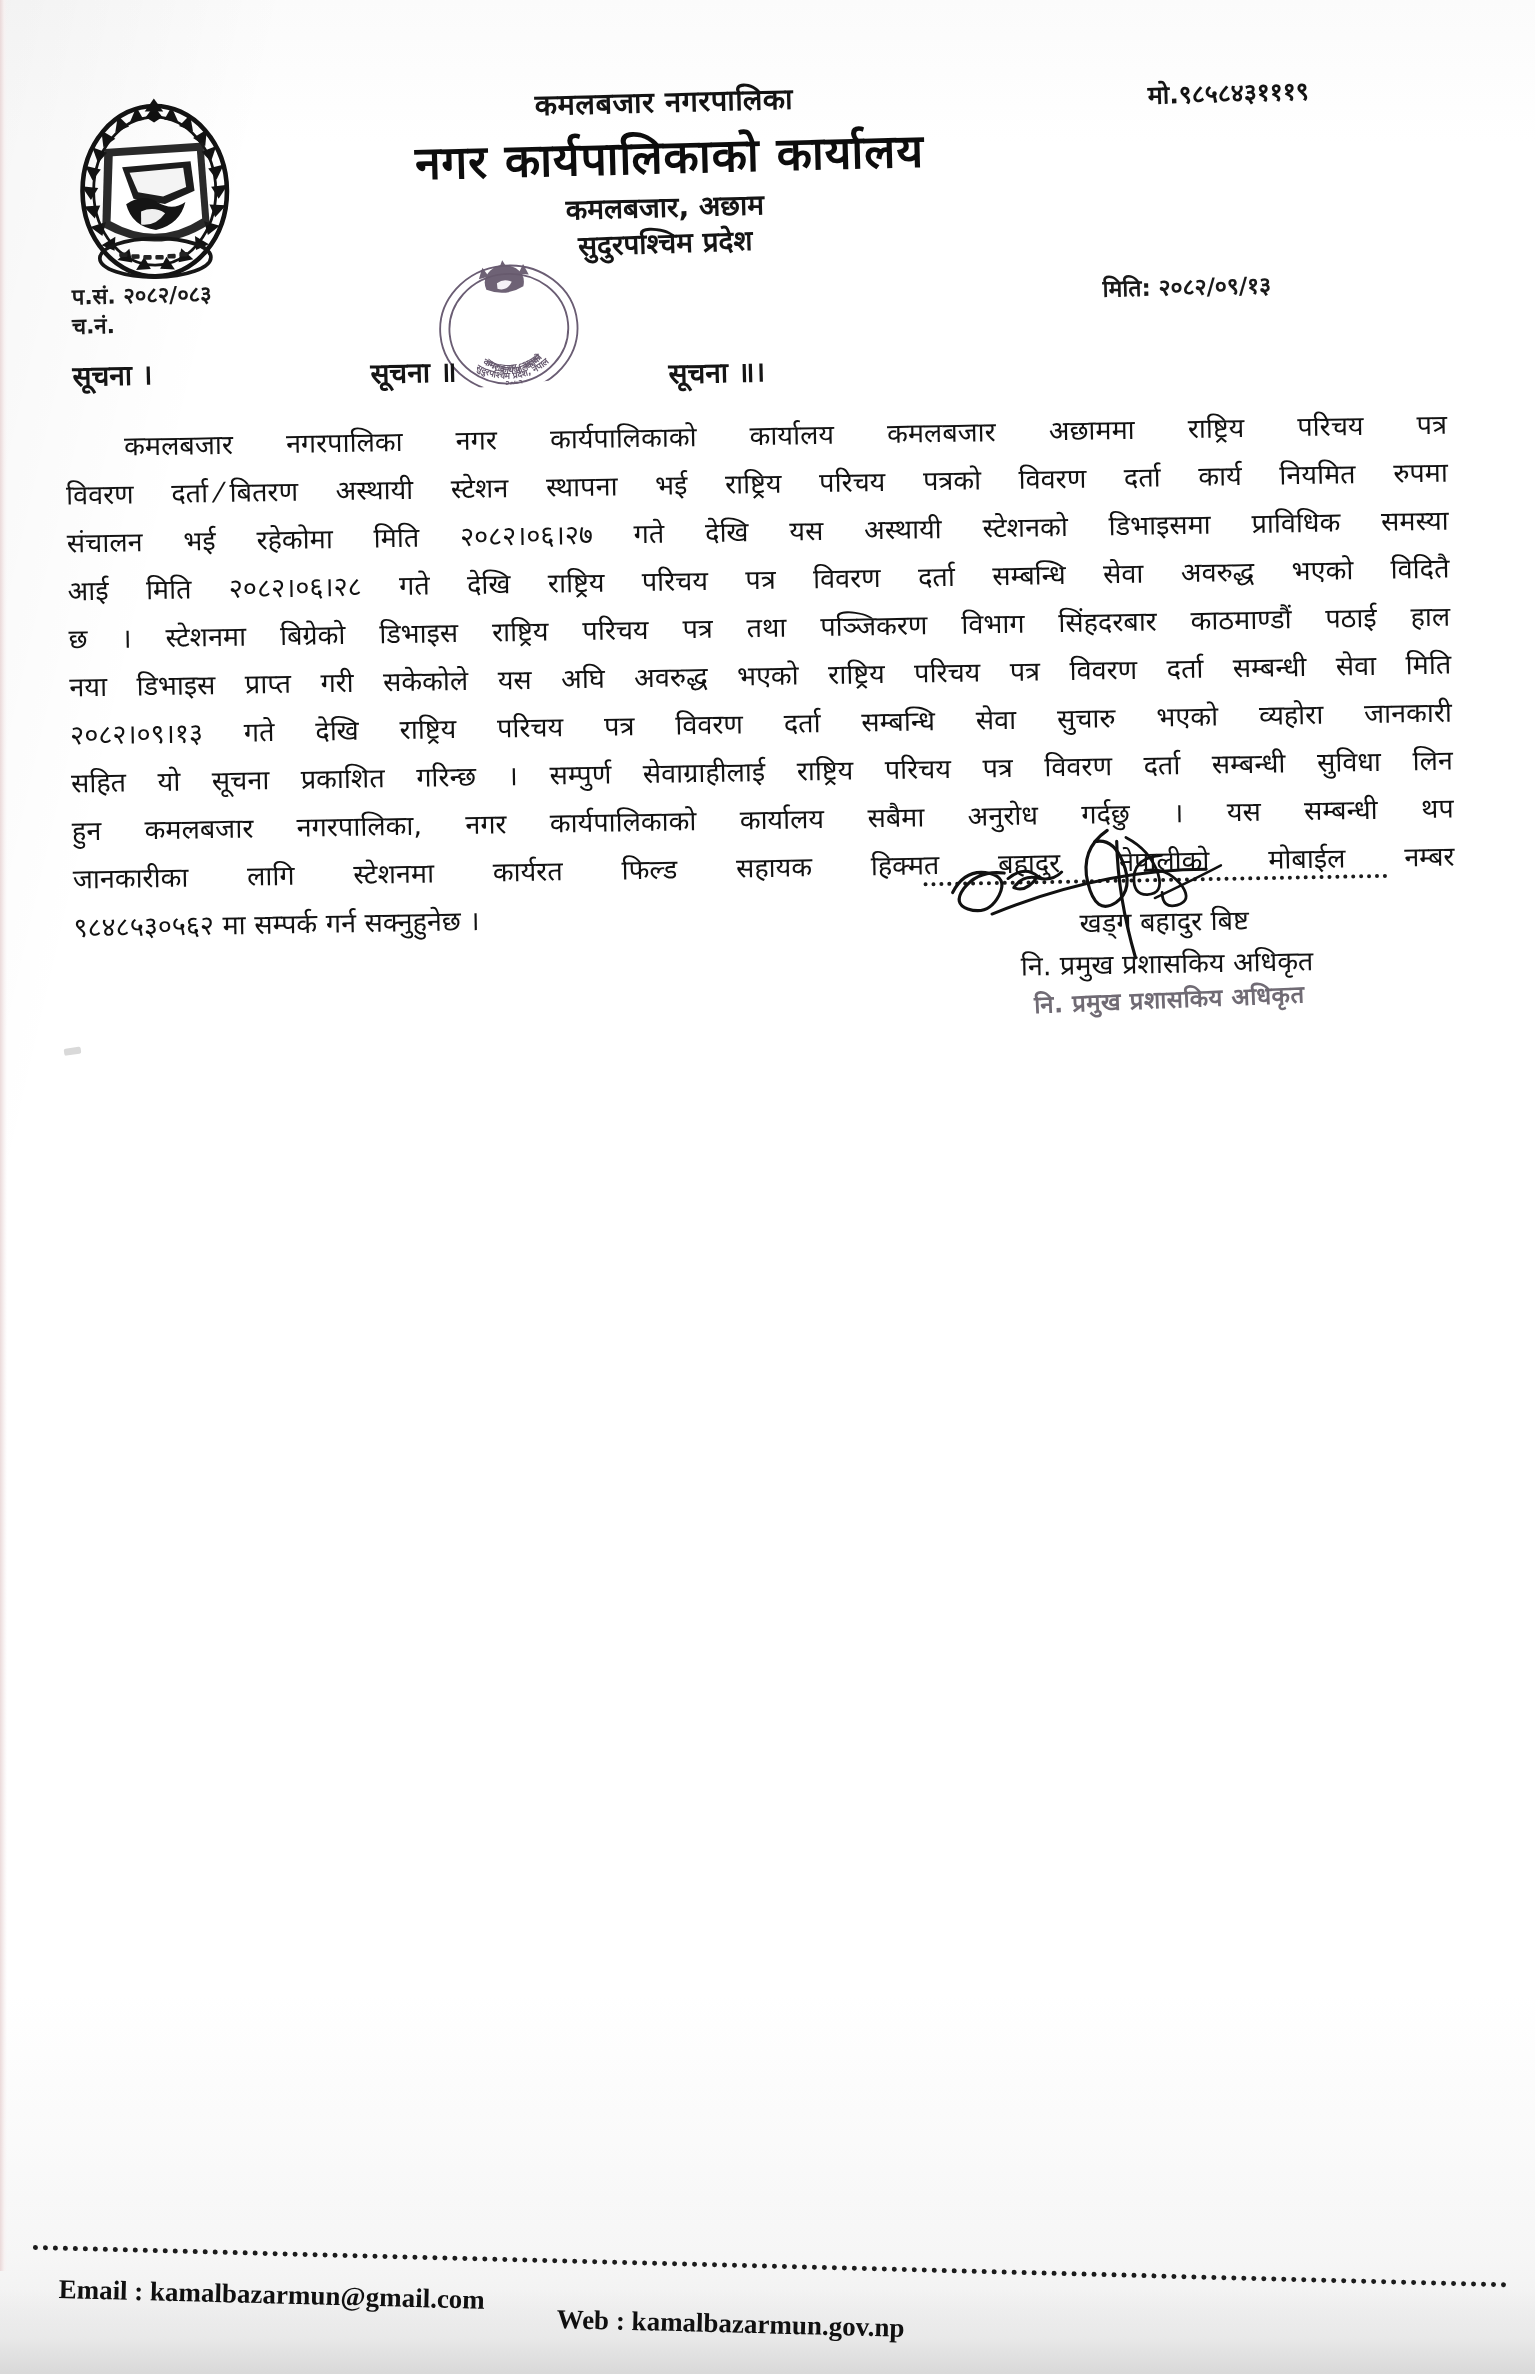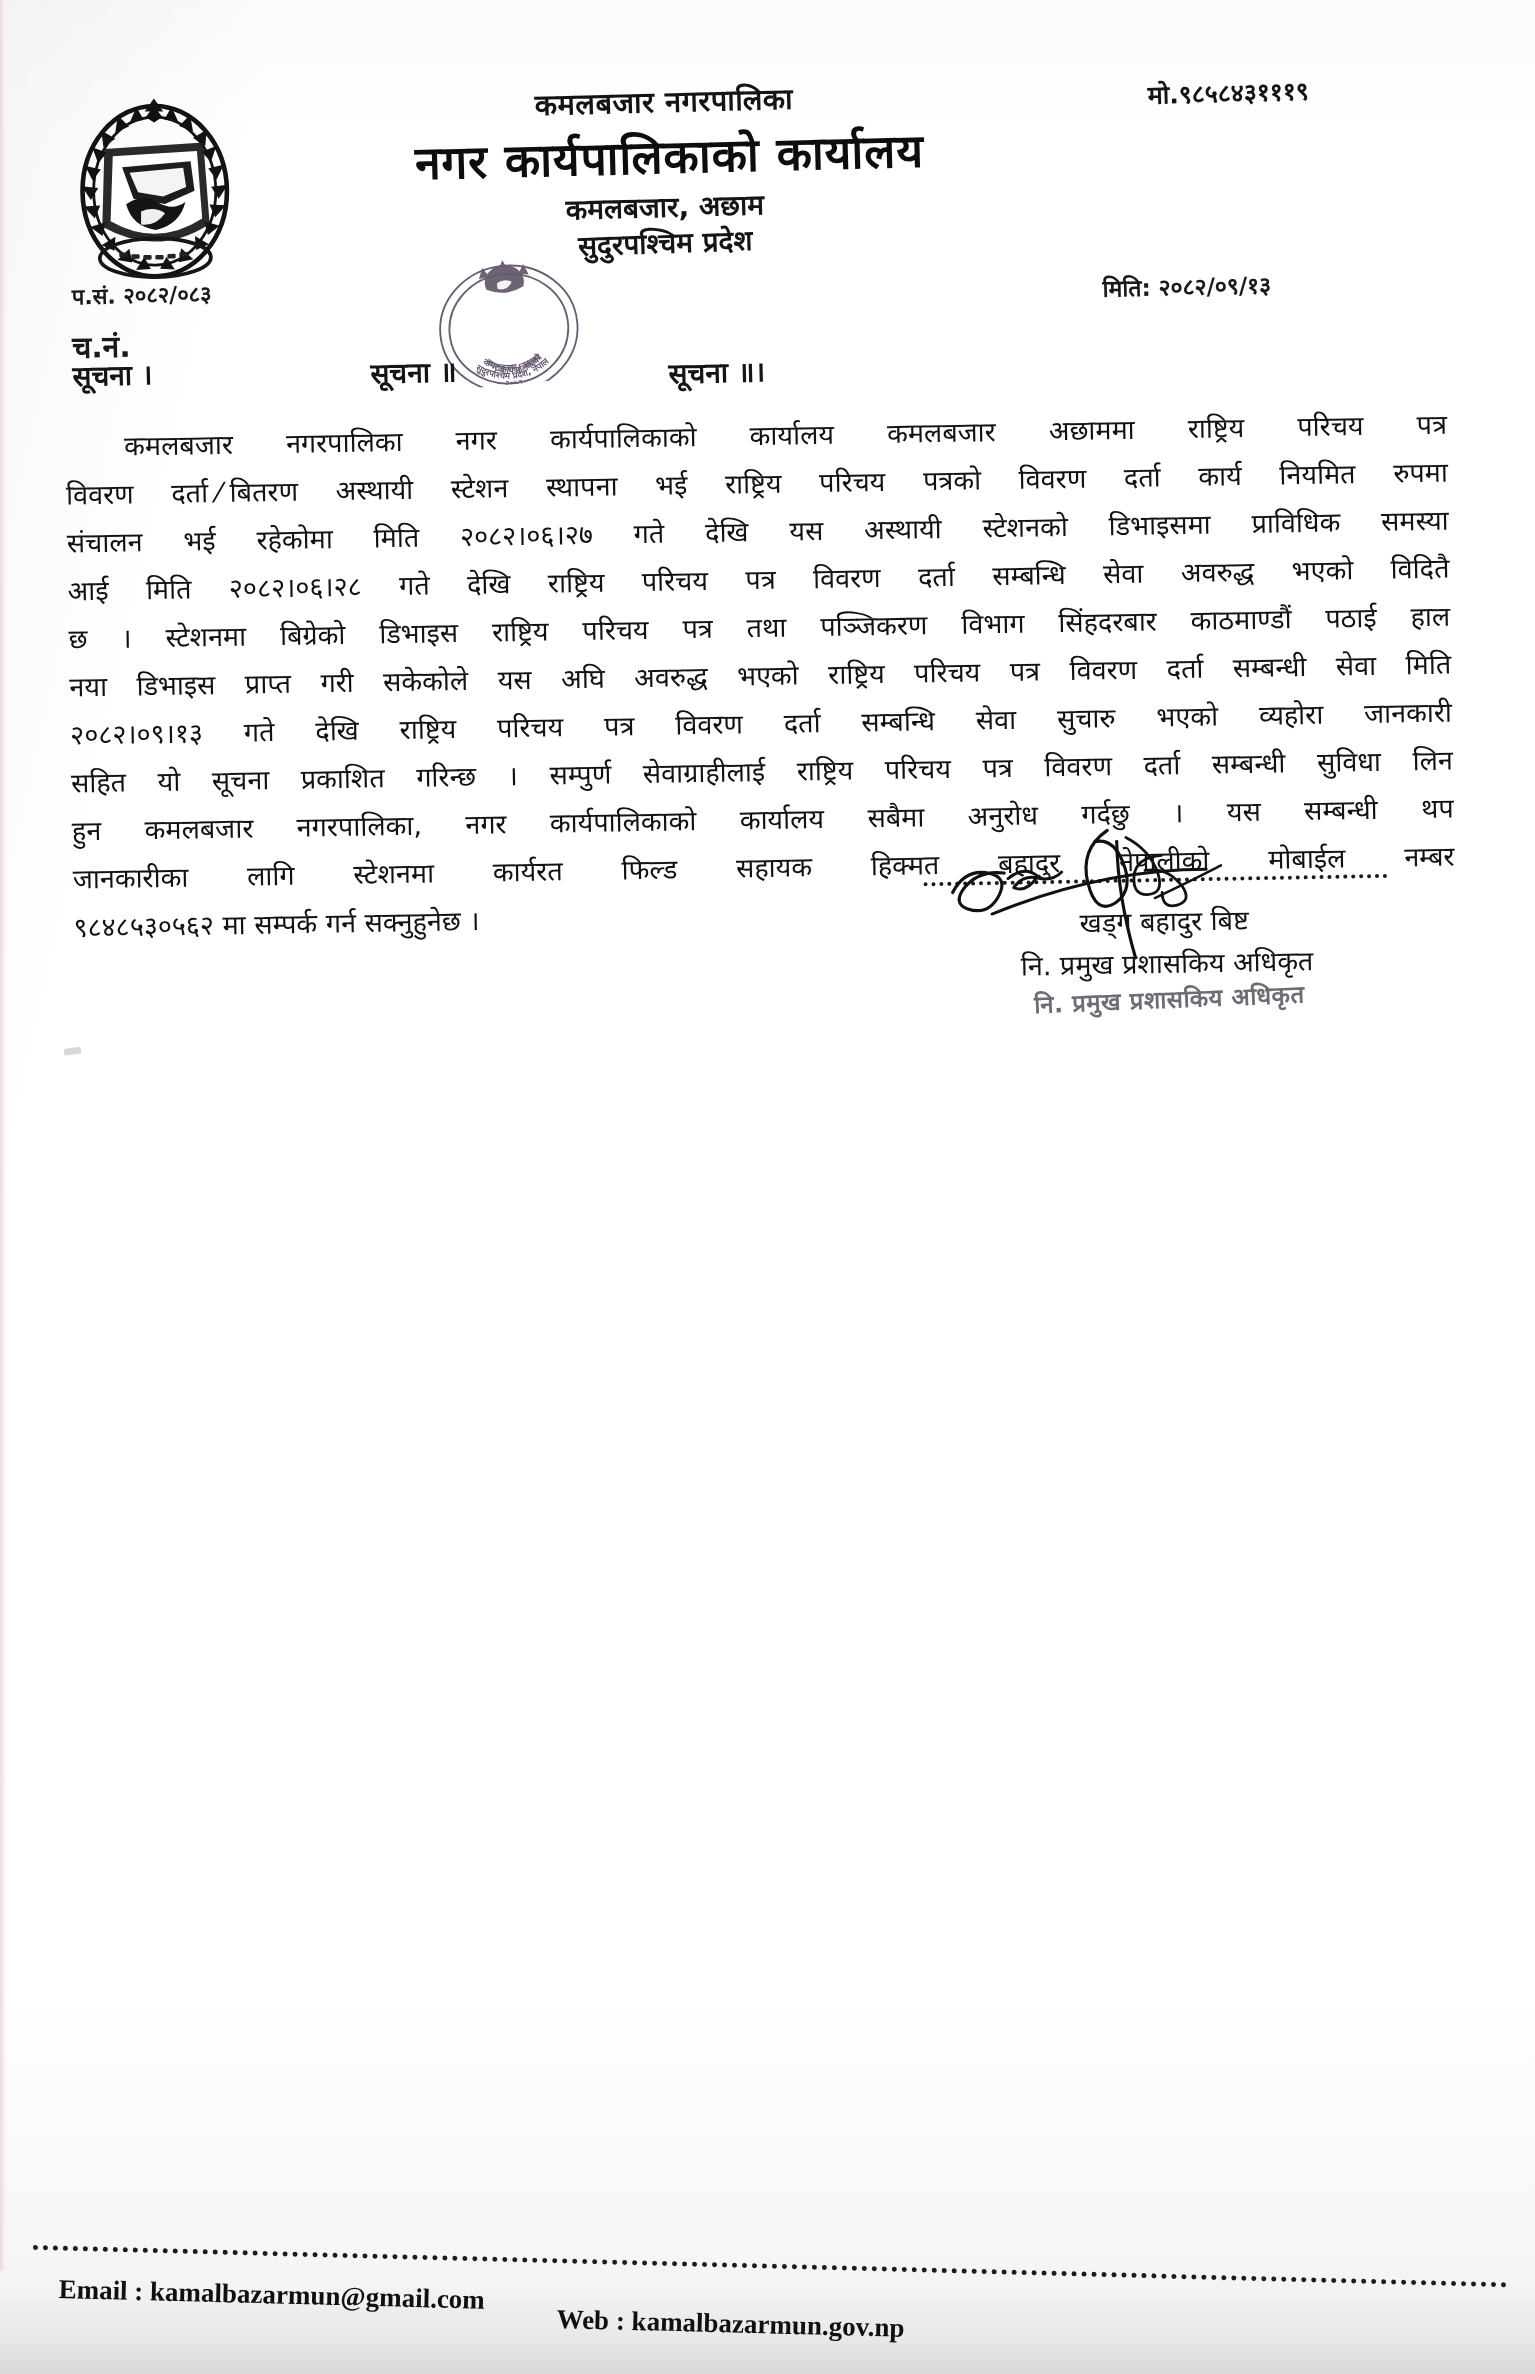--- a/index.html
+++ b/index.html
@@ -69,23 +69,22 @@
     text-align:left;font-size:25px;font-weight:700;color:#141414;
     transform:rotate(-1deg);
   }
 
   
   #ref-no{
     position:absolute;left:78px;top:273px;font-size:22px;font-weight:700;color:#1a1a1a;
     transform:rotate(-0.7deg);
   }
   #desp-no{
-    position:absolute;left:78px;top:303px;font-size:30px;font-weight:700;color:#1a1a1a;
+    position:absolute;left:78px;top:303px;font-size:22px;font-weight:700;color:#1a1a1a;
     transform:rotate(-0.7deg);
-    margin-top:16px;
   }
   #letter-date{
     position:absolute;left:1109px;top:274px;font-size:23px;font-weight:700;color:#1a1a1a;
     transform:rotate(-0.7deg);
   }
 
   
   #office-stamp{
     position:absolute;left:434px;top:252px;width:160px;height:130px;
     transform:rotate(-5deg);

